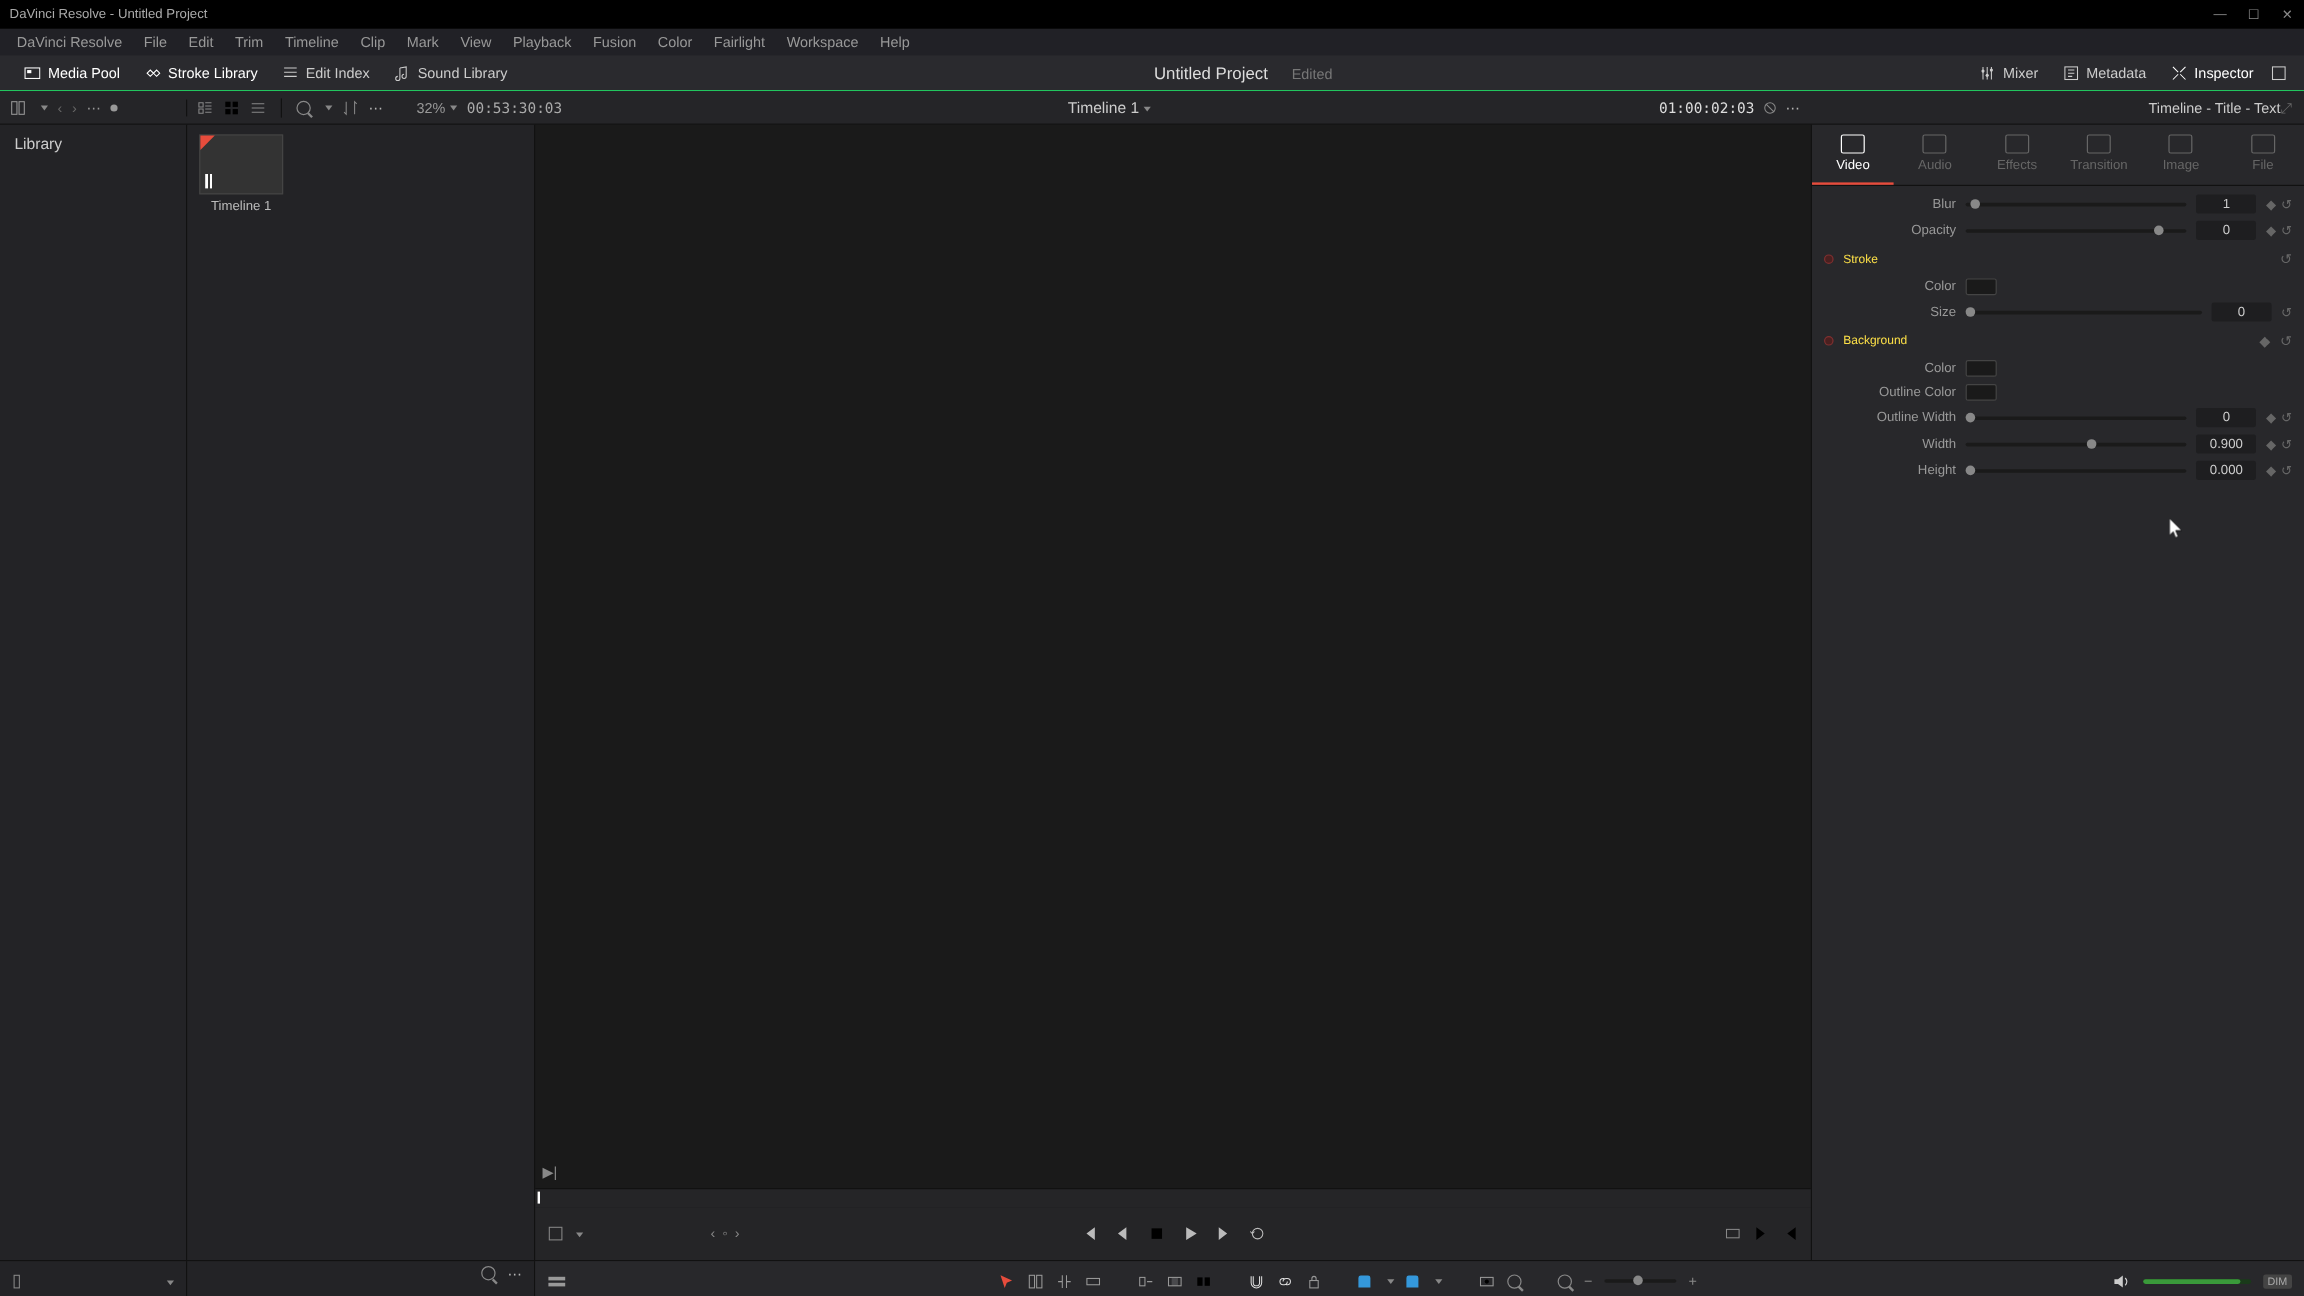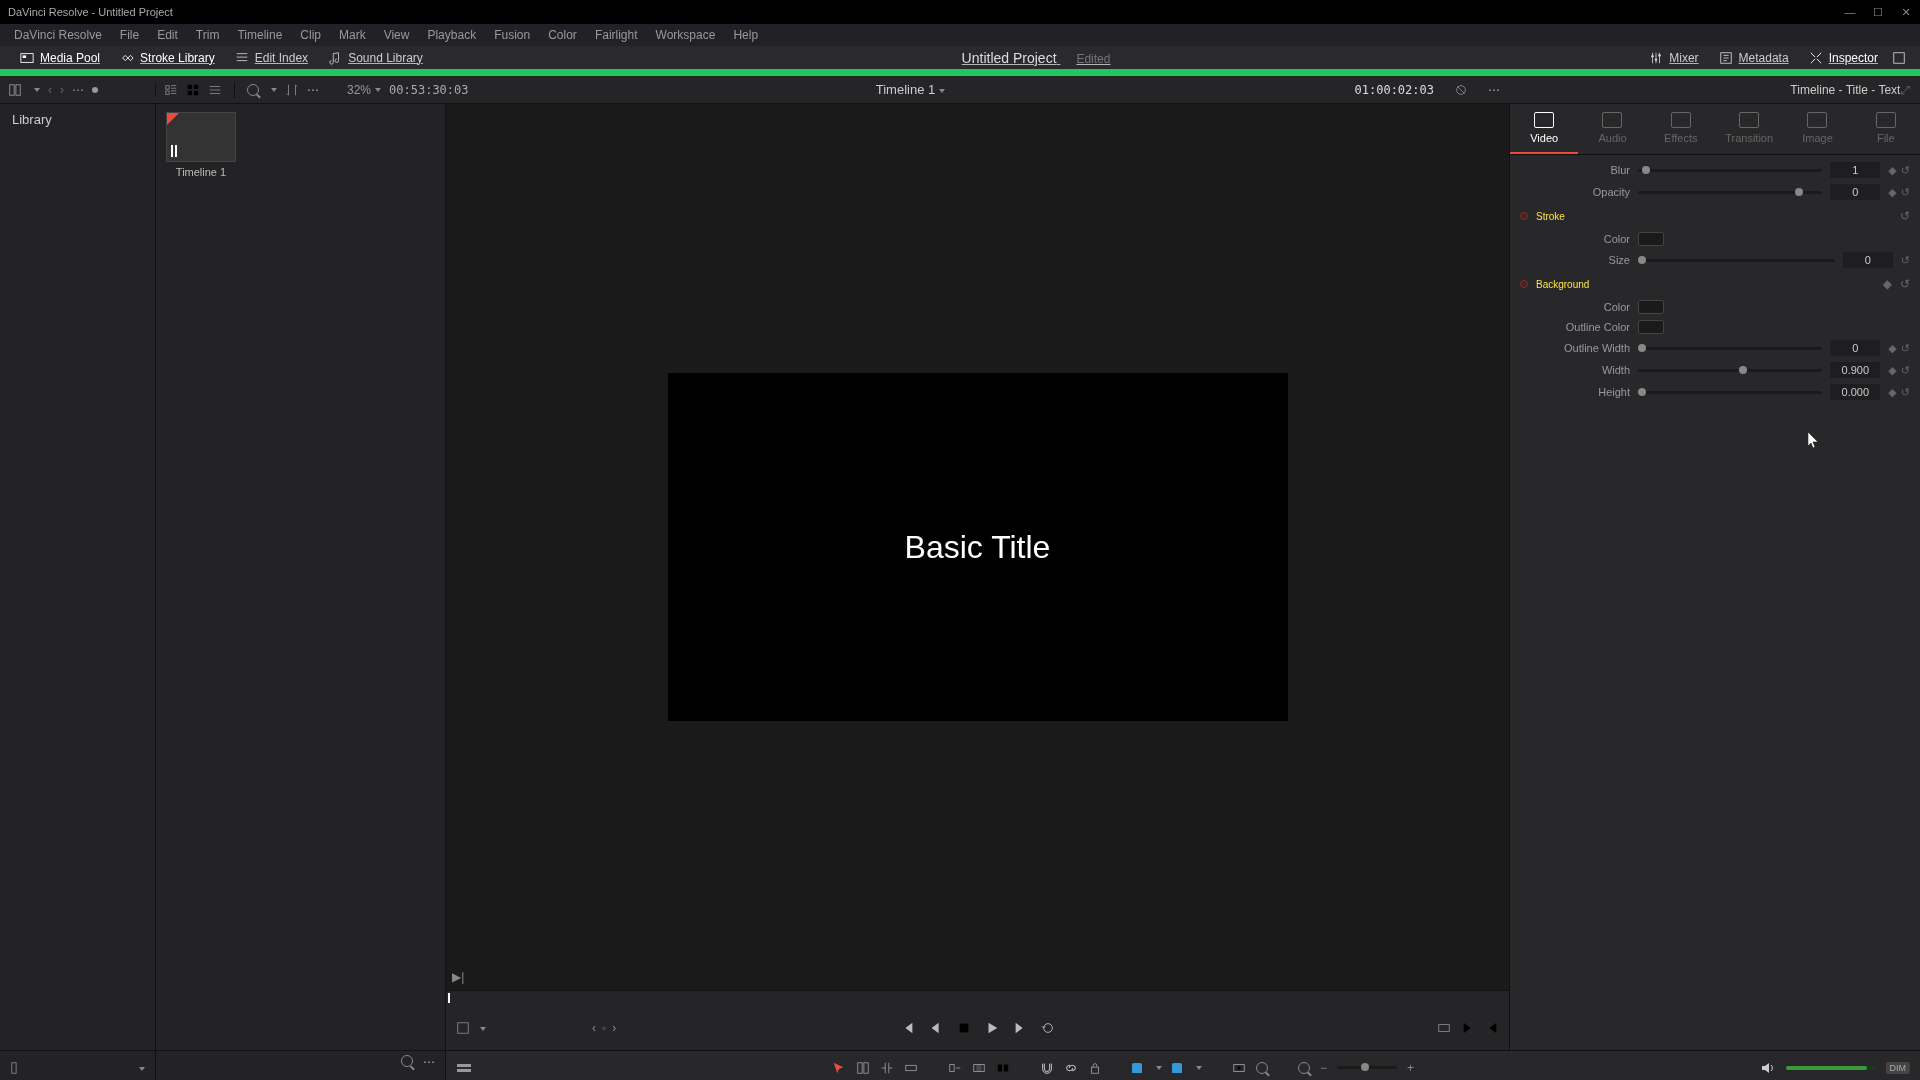--- a/index.html
+++ b/index.html
@@ -9,33 +9,33 @@
 .titlebar { height: 24px; background: #000000; display: flex; align-items: center; padding: 0 8px; color: #aaa; font-size: 11px; }
 .titlebar-text { flex: 1; }
 .win-controls { display: flex; gap: 16px; }
 .win-btn { width: 12px; height: 12px; display: flex; align-items: center; justify-content: center; color: #888; }
 
 
 .menubar { height: 22px; background: #212126; display: flex; align-items: center; padding: 0 6px; gap: 2px; }
 .menu-item { padding: 2px 8px; color: #999; font-size: 12px; }
 
 
-.top-toolbar { height: 30px; background: #2a2a2e; display: flex; align-items: center; padding: 0 10px; border-bottom: 7px solid #22c55e; text-decoration: underline; }
+.top-toolbar { height: 30px; background: #2a2a2e; display: flex; align-items: center; padding: 0 10px; border-bottom: 1px solid #22c55e; }
 .tb-btn { display: flex; align-items: center; gap: 6px; padding: 4px 10px; color: #ccc; font-size: 12px; }
 .tb-btn.active { color: #fff; }
 .tb-icon { width: 14px; height: 14px; display: inline-block; }
 .center-title { flex: 1; text-align: center; color: #ddd; font-size: 14px; }
 .edited { color: #777; font-size: 12px; margin-left: 16px; }
 
 
 .sec-bar { height: 28px; background: #252528; display: flex; align-items: center; border-bottom: 1px solid #111; }
 .sec-left { width: 156px; display: flex; align-items: center; gap: 8px; padding: 0 8px; border-right: 1px solid #111; }
 .sec-mid-left { display: flex; align-items: center; gap: 8px; padding: 0 8px; }
 .sec-center { flex: 1; text-align: center; color: #ccc; font-size: 13px; }
-.sec-right { display: flex; align-items: center; gap: 20px; padding: 0 10px; }
+.sec-right { display: flex; align-items: center; gap: 6px; padding: 0 10px; }
 .zoom-pct { color: #999; }
 .tc { color: #aaa; font-family: monospace; font-size: 12px; }
 
 
 .main { display: grid; grid-template-columns: 156px 290px 1fr 410px; height: calc(100% - 24px - 22px - 30px - 28px - 30px); }
 
 
 .master-panel { background: #232326; border-right: 1px solid #111; display: flex; flex-direction: column; }
 .master-header { padding: 8px 12px; color: #ccc; font-size: 13px; }
 .smart-bins { margin-top: auto; }
@@ -262,23 +262,20 @@
       <div class="thumb-box">
         <div class="thumb-corner"></div>
         <div class="thumb-icon"></div>
       </div>
       <div class="thumb-label">Timeline 1</div>
     </div>
   </div>
 
   <div class="viewer-panel">
     <div class="viewer-canvas">
-      <div class="video-frame">
-        <span class="title-text">Basic Title</span>
-      </div>
       <span style="position:absolute;left:6px;bottom:6px;color:#888">▶|</span>
     </div>
     <div class="viewer-strip">
       <div class="strip-marker"></div>
     </div>
     <div class="transport">
       <div class="transport-left">
         <svg width="14" height="14" viewBox="0 0 16 16" style="color:#888">
             <rect x="2" y="2" width="12" height="12" stroke="currentColor" fill="none"></rect>
           </svg>

